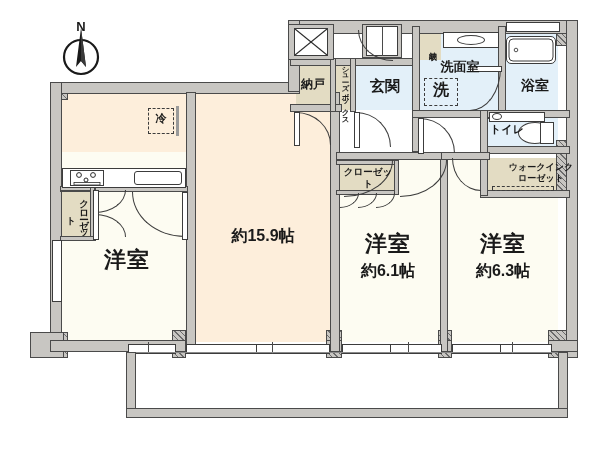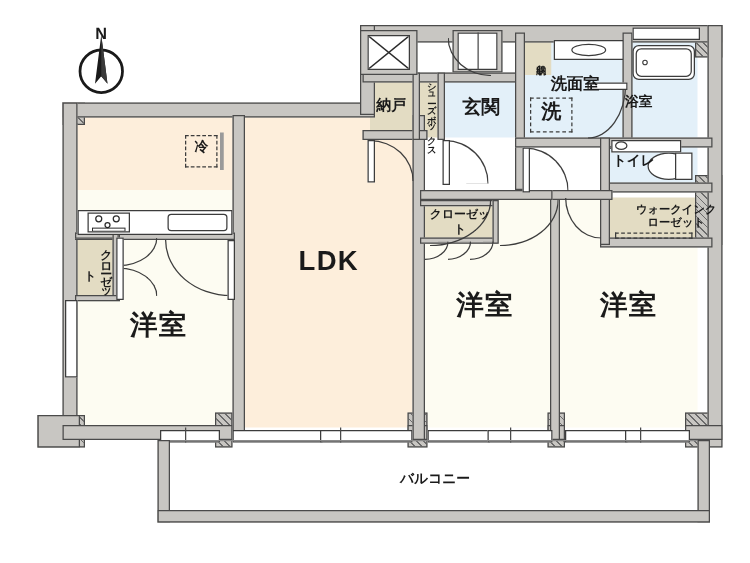--- a/index.html
+++ b/index.html
@@ -269,46 +269,47 @@
   <div class="abs" style="left:128px; top:352px; width:440px; height:66px;
        border:1px solid #8a8a8a;"></div>
   <div class="wall-o" style="left:126px; top:352px; width:10px; height:66px;"></div>
   <div class="wall-o" style="left:558px; top:352px; width:10px; height:66px;"></div>
   <div class="wall-o" style="left:126px; top:408px; width:442px; height:10px;"></div>
 
   <div class="sash" style="left:52px; top:240px; width:8px; height:60px;"></div>
 
   <div class="sash" style="left:506px; top:22px; width:52px; height:8px;"></div>
 
-  <div class="lbl lbl-big" style="left:205px; top:197px; width:116px;">LDK</div>
+  <div class="lbl lbl-area" style="left:205px; top:228px; width:116px;">約15.9帖</div>
 
   <div class="lbl lbl-big" style="left:68px; top:248px; width:118px;">洋室</div>
 
   <div class="lbl lbl-big" style="left:336px; top:232px; width:104px;">洋室</div>
+  <div class="lbl lbl-area" style="left:336px; top:263px; width:104px;">約6.1帖</div>
 
   <div class="lbl lbl-big" style="left:448px; top:232px; width:110px;">洋室</div>
+  <div class="lbl lbl-area" style="left:448px; top:263px; width:110px;">約6.3帖</div>
 
   <div class="lbl lbl-mid" style="left:360px; top:78px; width:50px; font-size:15px;">玄関</div>
 
   <div class="lbl lbl-sm" style="left:296px; top:78px; width:34px; font-size:12px;">納戸</div>
 
   <div class="lbl vert lbl-xxs" style="left:336px; top:61px; height:48px; width:13px; font-size:7.5px;">シューズボックス</div>
 
   <div class="lbl lbl-sm" style="left:428px; top:60px; width:64px; font-size:13px;">洗面室</div>
 
   <div class="lbl vert lbl-xxs" style="left:424px; top:34px; height:24px; width:12px; font-size:8px;">収納</div>
 
-  <div class="lbl lbl-sm" style="left:488px; top:78px; width:46px; font-size:11px;font-family:Liberation Mono, monospace;">浴室</div>
+  <div class="lbl lbl-sm" style="left:512px; top:78px; width:46px; font-size:14px;">浴室</div>
 
   <div class="lbl lbl-sm" style="left:490px; top:124px; width:34px; font-size:11px;">トイレ</div>
 
   <div class="lbl lbl-xs" style="left:508px; top:162px; width:66px; font-size:9px; line-height:1.25;
        white-space:normal; word-break:break-all;">ウォークインクローゼット</div>
 
   <div class="lbl lbl-xs" style="left:342px; top:166px; width:52px; font-size:9.5px; line-height:1.3;
        white-space:normal; word-break:break-all;">クローゼット</div>
 
   <div class="lbl vert lbl-xs" style="left:62px; top:192px; height:44px; width:28px; font-size:9.5px;
        white-space:normal; line-height:1.35;">クローゼット</div>
 
-  <div class="lbl lbl-sm" style="left:300px; top:378px; width:96px; font-size:11px;">バルコニー</div>
 
 </div>
 
 </body></html>

